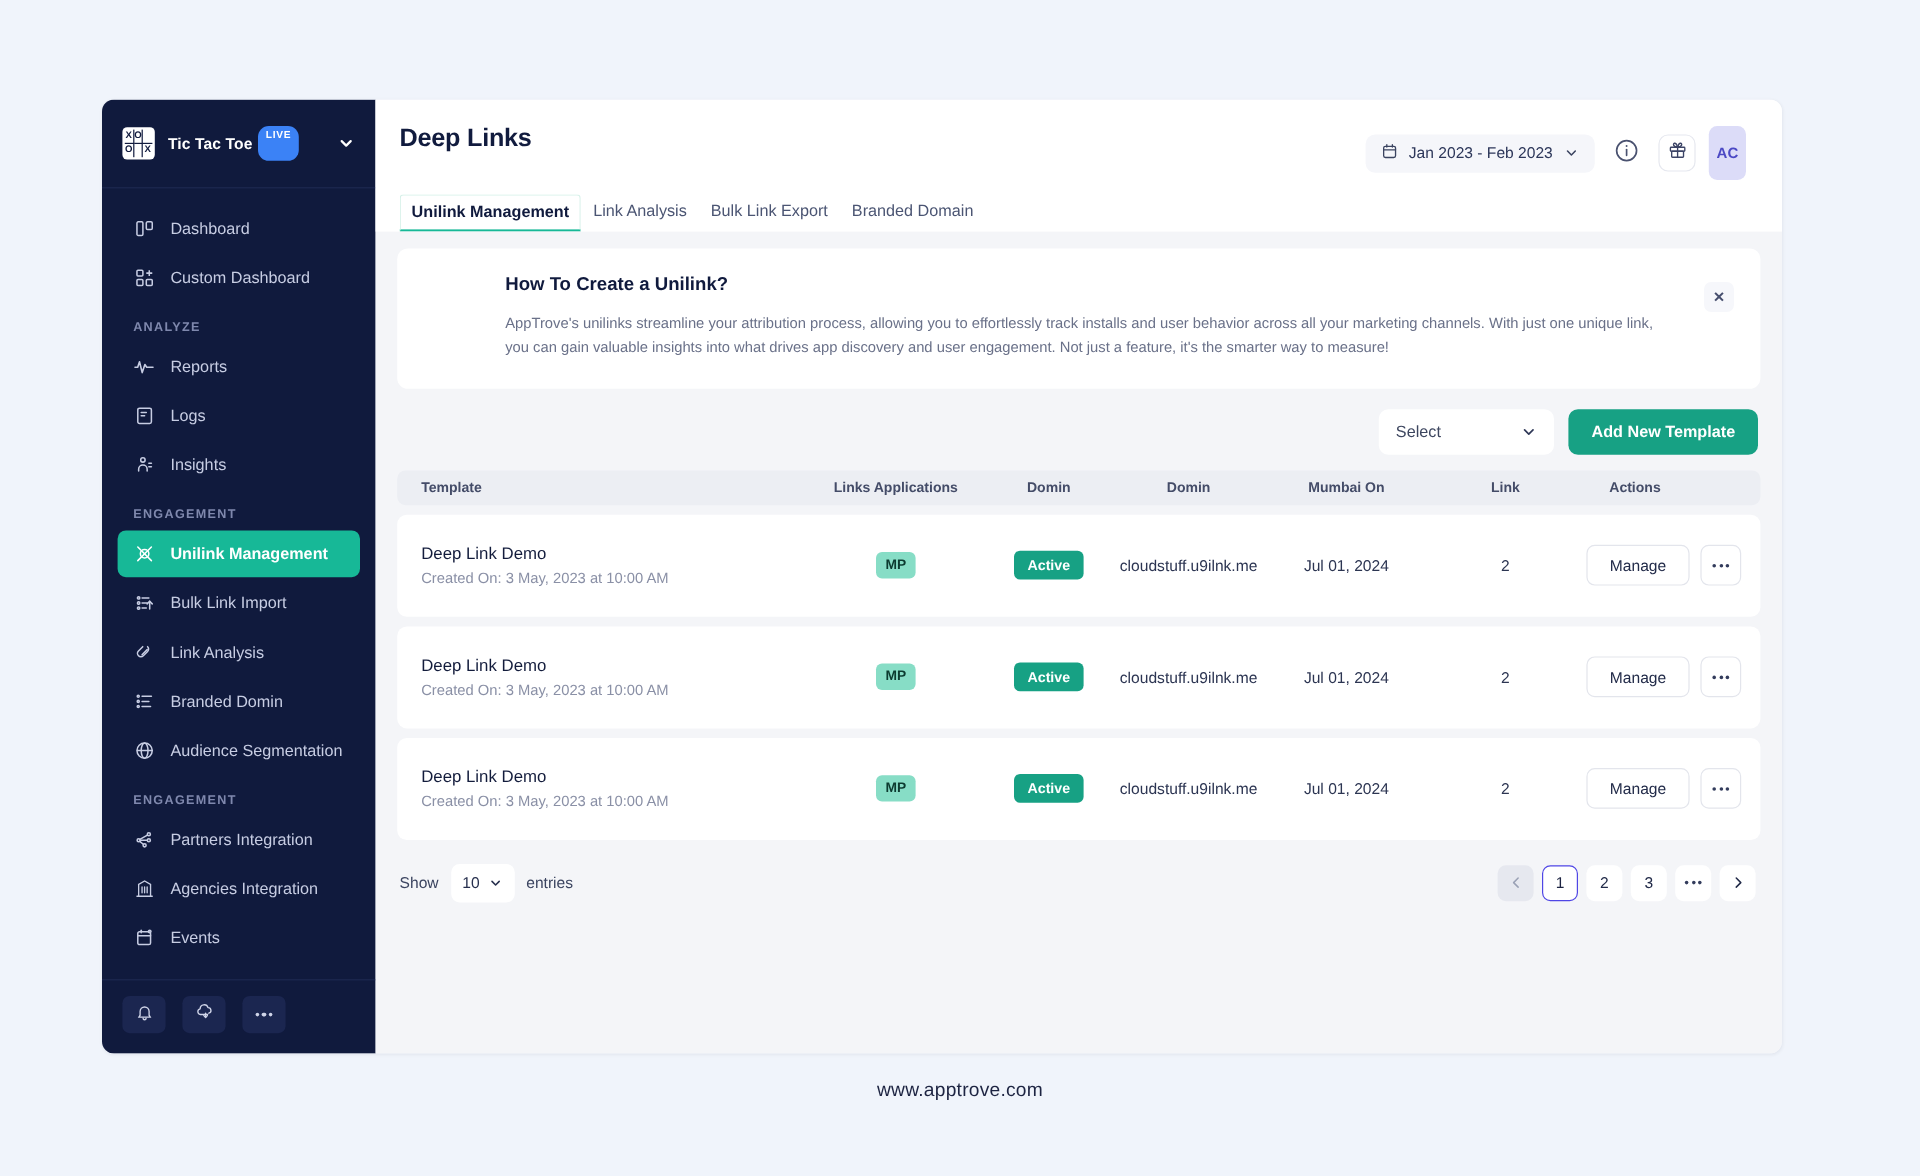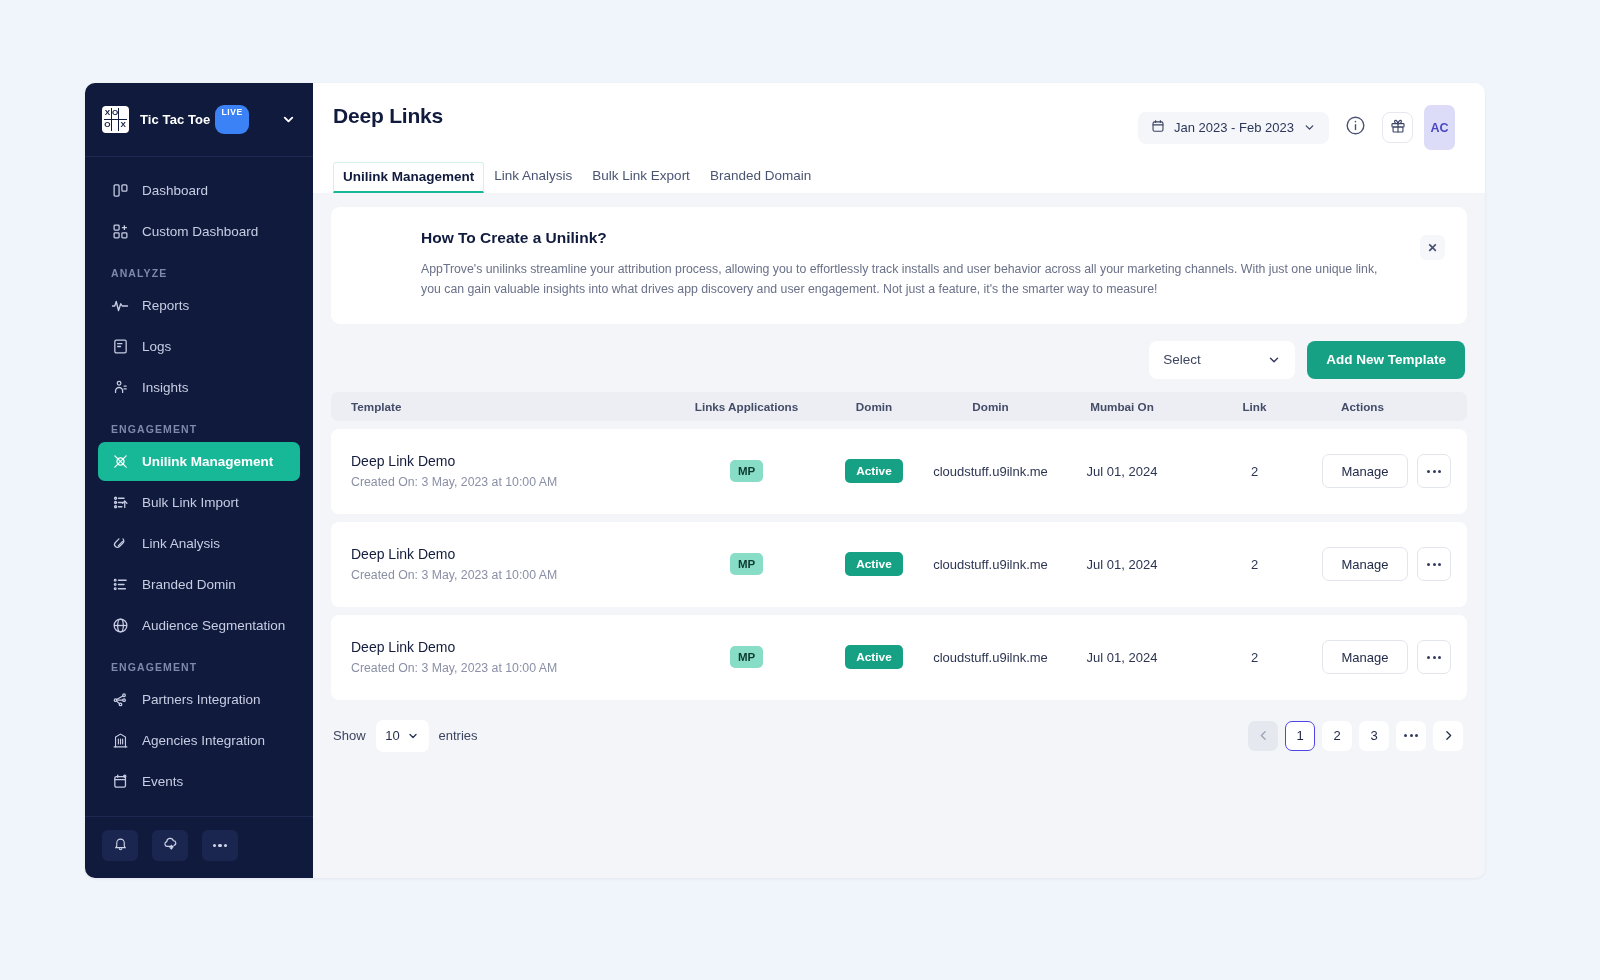--- a/index.html
+++ b/index.html
@@ -688,13 +688,14 @@
                   <polyline points="9 5 16 12 9 19"></polyline>
                 </svg>
             </div>
           </div>
         </div>
 
       </div>
     </section>
   </div>
 
+  <div class="footer">www.apptrove.com</div>
 </div>
 
 </body></html>

